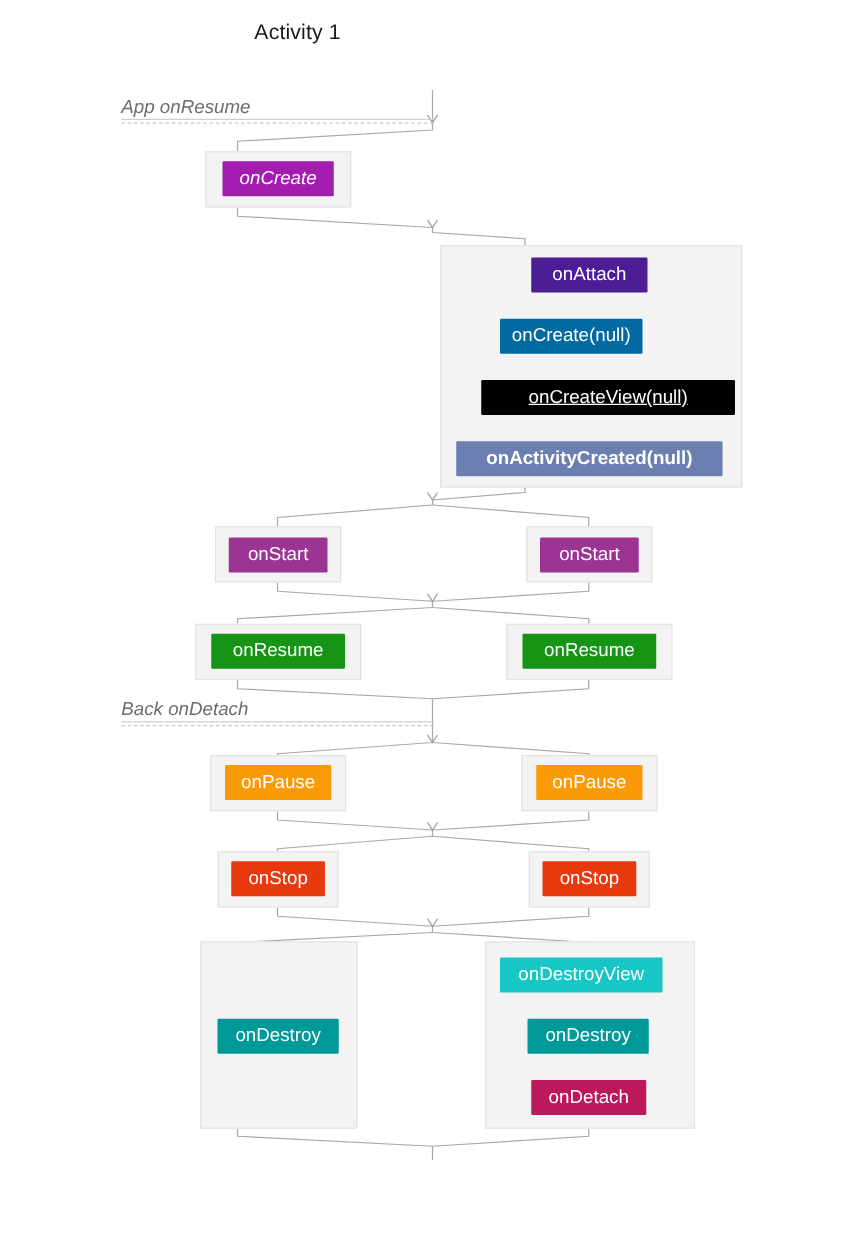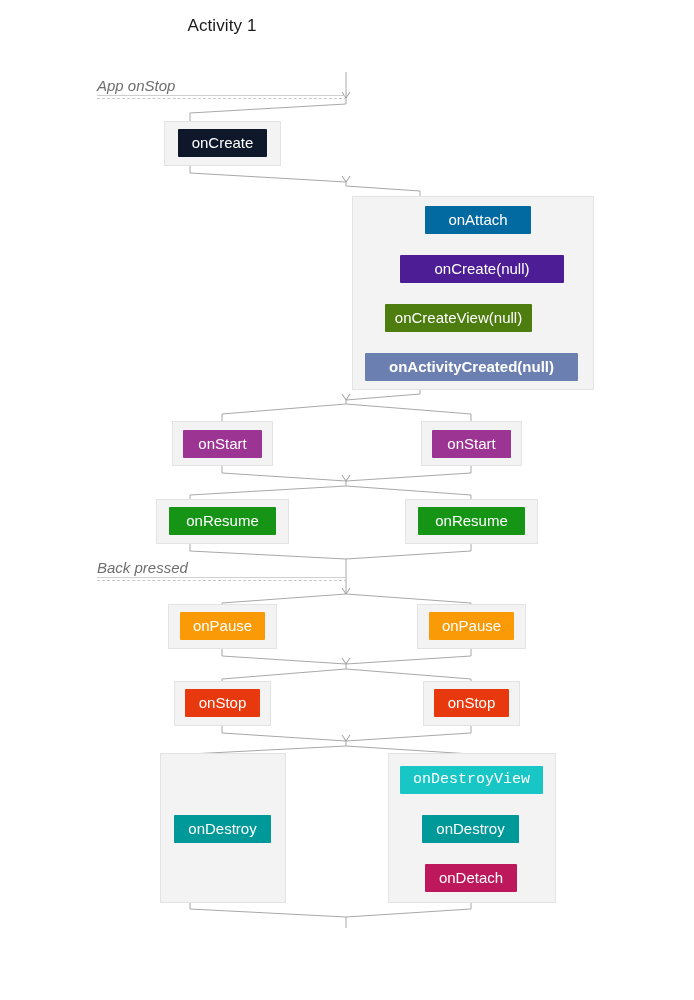--- a/index.html
+++ b/index.html
@@ -5,21 +5,21 @@
   html,body{margin:0;padding:0;background:#ffffff;}
   body{width:694px;height:1000px;position:relative;overflow:hidden;
        font-family:"Liberation Sans","DejaVu Sans",sans-serif;
        -webkit-font-smoothing:antialiased;}
 
   #stage{position:absolute;inset:0;width:694px;height:1000px;}
 
   
   .col-header{position:absolute;top:16px;font-size:17px;color:#1a1a1a;
               text-align:center;width:200px;letter-spacing:.1px;}
-  .col-header.activity{left:122px;}
+  .col-header.activity{left:138px;}
   .col-header.fragment{left:371px;}
 
   
   #wires{position:absolute;left:0;top:0;width:694px;height:1000px;
          pointer-events:none;}
 
   
   .lane{position:absolute;background:#f3f3f3;border:1px solid #e3e3e3;
         box-sizing:border-box;}
 
@@ -105,35 +105,35 @@
       <path d="M342,658 L346,664 L350,658"></path>
       <path d="M342,735 L346,741 L350,735"></path>
       <path d="M467,248 L471,253 L475,248"></path>
       <path d="M467,297 L471,302 L475,297"></path>
       <path d="M467,346 L471,351 L475,346"></path>
       <path d="M467,808 L471,813 L475,808"></path>
       <path d="M467,857 L471,862 L475,857"></path>
     </g>
   </svg>
 
-  <div class="anno-label" style="left:97px;top:77px;">App onStop</div>
+  <div class="anno-label" style="left:97px;top:77px;">App onResume</div>
   <div class="anno-rule" style="left:97px;top:95px;width:250px;"></div>
   <div class="anno-dash" style="left:97px;top:98px;width:250px;"></div>
 
-  <div class="anno-label" style="left:97px;top:559px;">Back pressed</div>
+  <div class="anno-label" style="left:97px;top:559px;">Back onDetach</div>
   <div class="anno-rule" style="left:97px;top:577px;width:250px;"></div>
   <div class="anno-dash" style="left:97px;top:580px;width:250px;"></div>
 
   <div class="lane" style="left:164px;top:121px;width:117px;height:45px;"></div>
-  <div class="chip" style="left:178px;top:129px;width:89px;background:#0f172a;">onCreate</div>
+  <div class="chip" style="left:178px;top:129px;width:89px;background:#a21caf;font-style:italic;">onCreate</div>
 
   <div class="lane" style="left:352px;top:196px;width:242px;height:194px;"></div>
-  <div class="chip" style="left:425px;top:206px;width:106px;background:#0369a1;">onAttach</div>
-  <div class="chip" style="left:400px;top:255px;width:164px;background:#4c1d95;">onCreate(null)</div>
-  <div class="chip" style="left:385px;top:304px;width:147px;background:#4d7c0f;">onCreateView(null)</div>
+  <div class="chip" style="left:425px;top:206px;width:93px;background:#4c1d95;">onAttach</div>
+  <div class="chip" style="left:400px;top:255px;width:114px;background:#0369a1;">onCreate(null)</div>
+  <div class="chip" style="left:385px;top:304px;width:203px;background:#000000;text-decoration:underline;">onCreateView(null)</div>
   <div class="chip" style="left:365px;top:353px;width:213px;background:#6b7fb0;font-weight:bold;">onActivityCreated(null)</div>
 
   <div class="lane" style="left:172px;top:421px;width:101px;height:45px;"></div>
   <div class="chip" style="left:183px;top:430px;width:79px;background:#9c3494;">onStart</div>
 
   <div class="lane" style="left:421px;top:421px;width:101px;height:45px;"></div>
   <div class="chip" style="left:432px;top:430px;width:79px;background:#9c3494;">onStart</div>
 
   <div class="lane" style="left:156px;top:499px;width:133px;height:45px;"></div>
   <div class="chip" style="left:169px;top:507px;width:107px;background:#169416;">onResume</div>
@@ -150,17 +150,17 @@
   <div class="lane" style="left:174px;top:681px;width:97px;height:45px;"></div>
   <div class="chip" style="left:185px;top:689px;width:75px;background:#e8380d;">onStop</div>
 
   <div class="lane" style="left:423px;top:681px;width:97px;height:45px;"></div>
   <div class="chip" style="left:434px;top:689px;width:75px;background:#e8380d;">onStop</div>
 
   <div class="lane" style="left:160px;top:753px;width:126px;height:150px;"></div>
   <div class="chip" style="left:174px;top:815px;width:97px;background:#00999a;">onDestroy</div>
 
   <div class="lane" style="left:388px;top:753px;width:168px;height:150px;"></div>
-  <div class="chip" style="left:400px;top:766px;width:143px;background:#19c6c6;font-family:Liberation Mono, monospace;">onDestroyView</div>
+  <div class="chip" style="left:400px;top:766px;width:130px;background:#19c6c6;">onDestroyView</div>
   <div class="chip" style="left:422px;top:815px;width:97px;background:#00999a;">onDestroy</div>
   <div class="chip" style="left:425px;top:864px;width:92px;background:#be185d;">onDetach</div>
 
 </div>
 
 </body></html>

